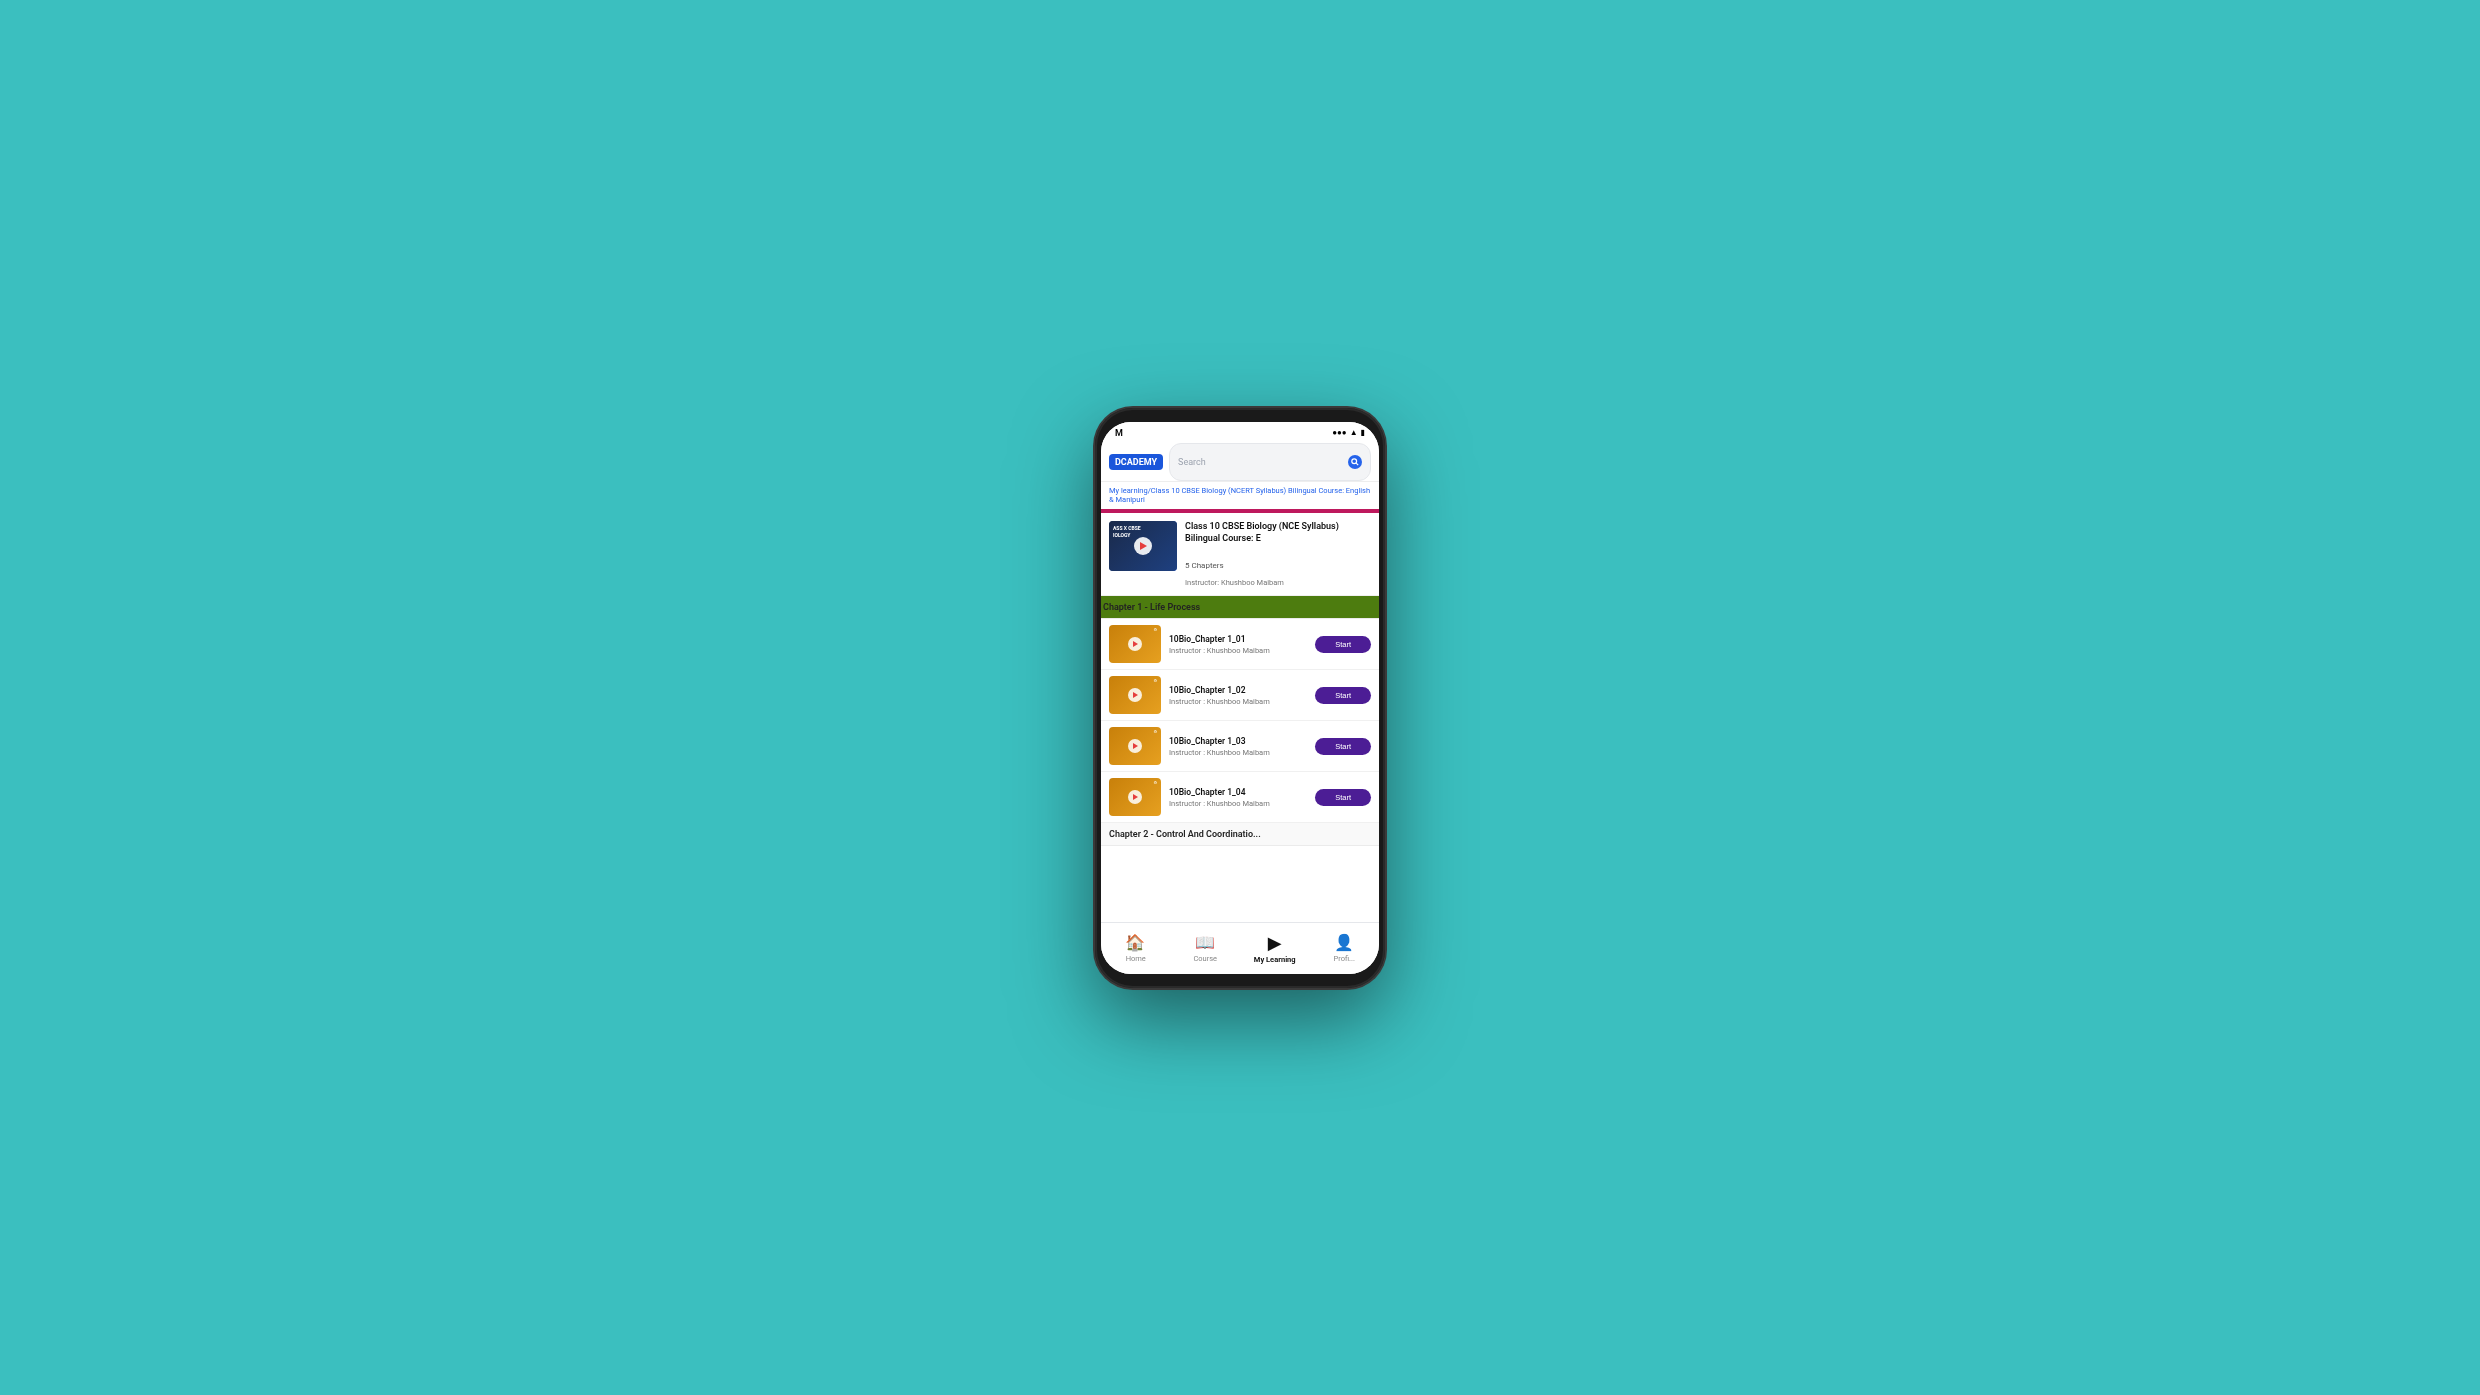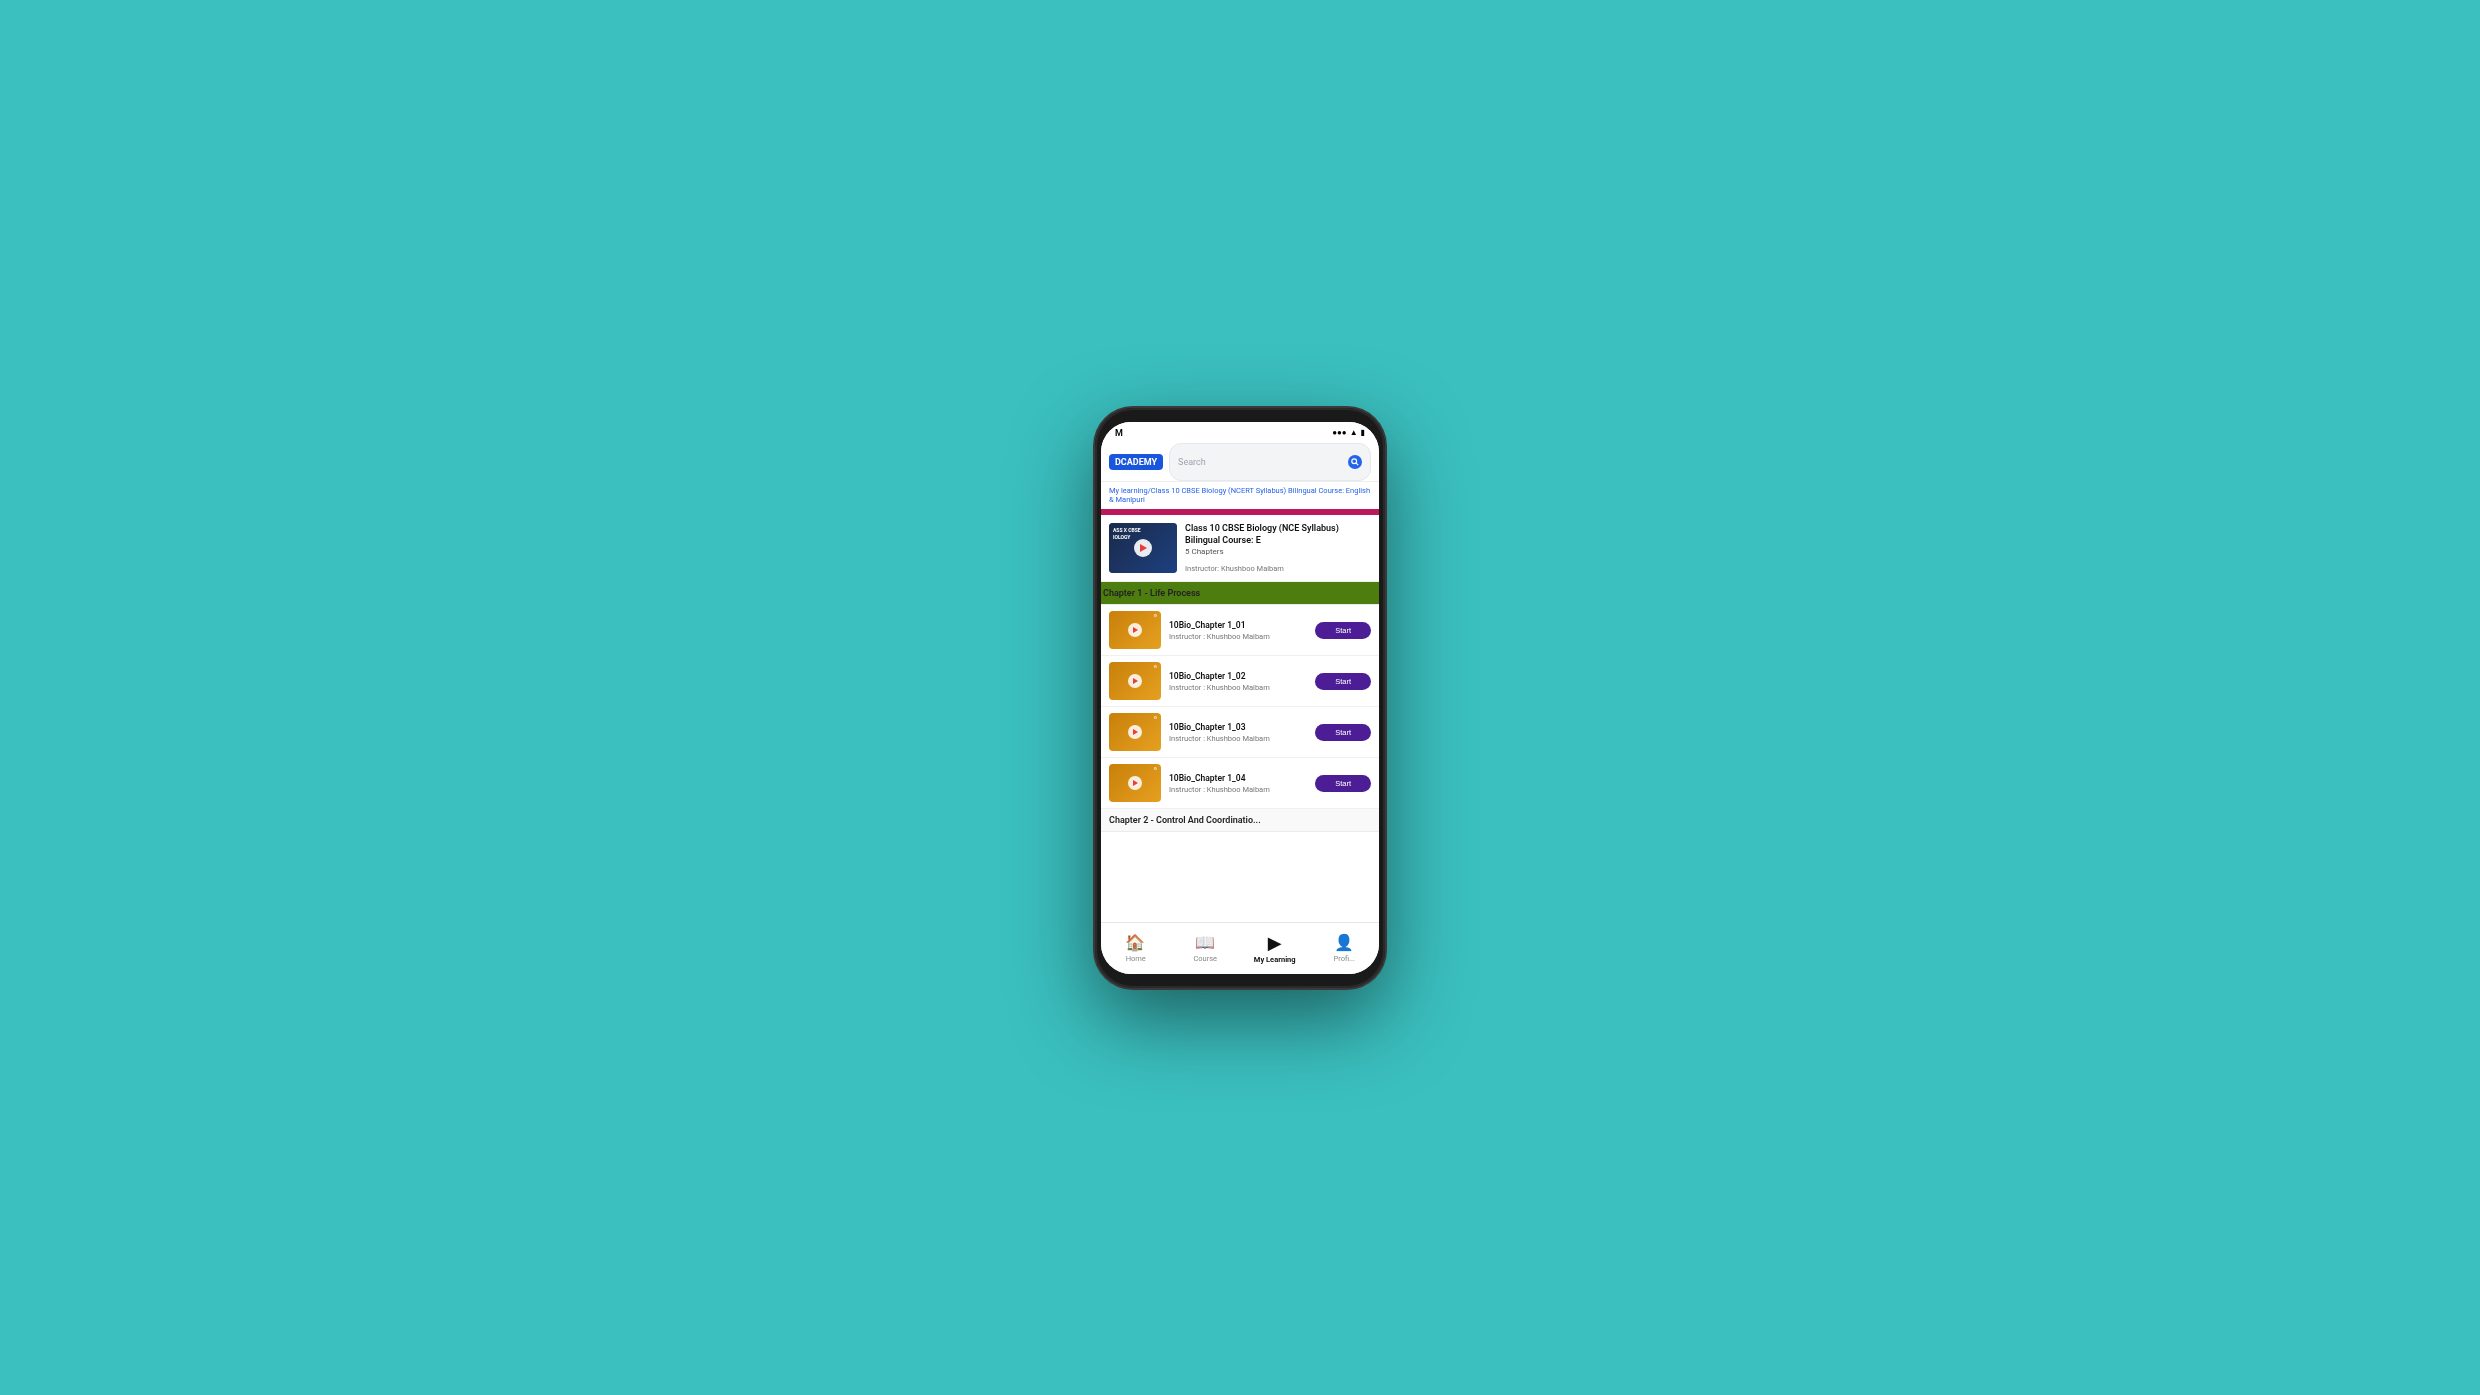--- a/index.html
+++ b/index.html
@@ -127,21 +127,21 @@
     }
     .search-icon-circle svg {
       width: 8px;
       height: 8px;
     }
 
     
     .breadcrumb-bar {
       padding: 4px 8px;
       background: #fff;
-      border-bottom: 6px solid #be185d;
+      border-bottom: 4px solid #be185d;
       flex-shrink: 0;
     }
     .breadcrumb-text {
       font-size: 7.5px;
       color: #2563eb;
       line-height: 1.3;
     }
 
     
     .course-card {
@@ -184,21 +184,21 @@
       margin-left: 1px;
     }
     .course-info {
       flex: 1;
     }
     .course-title {
       font-size: 9px;
       font-weight: 600;
       color: #111;
       line-height: 1.3;
-      margin-bottom: 1px;
+      margin-bottom: 17px;
     }
     .course-chapters {
       font-size: 8px;
       color: #555;
       margin-bottom: 8px;
     }
     .course-instructor {
       font-size: 7.5px;
       color: #777;
     }

